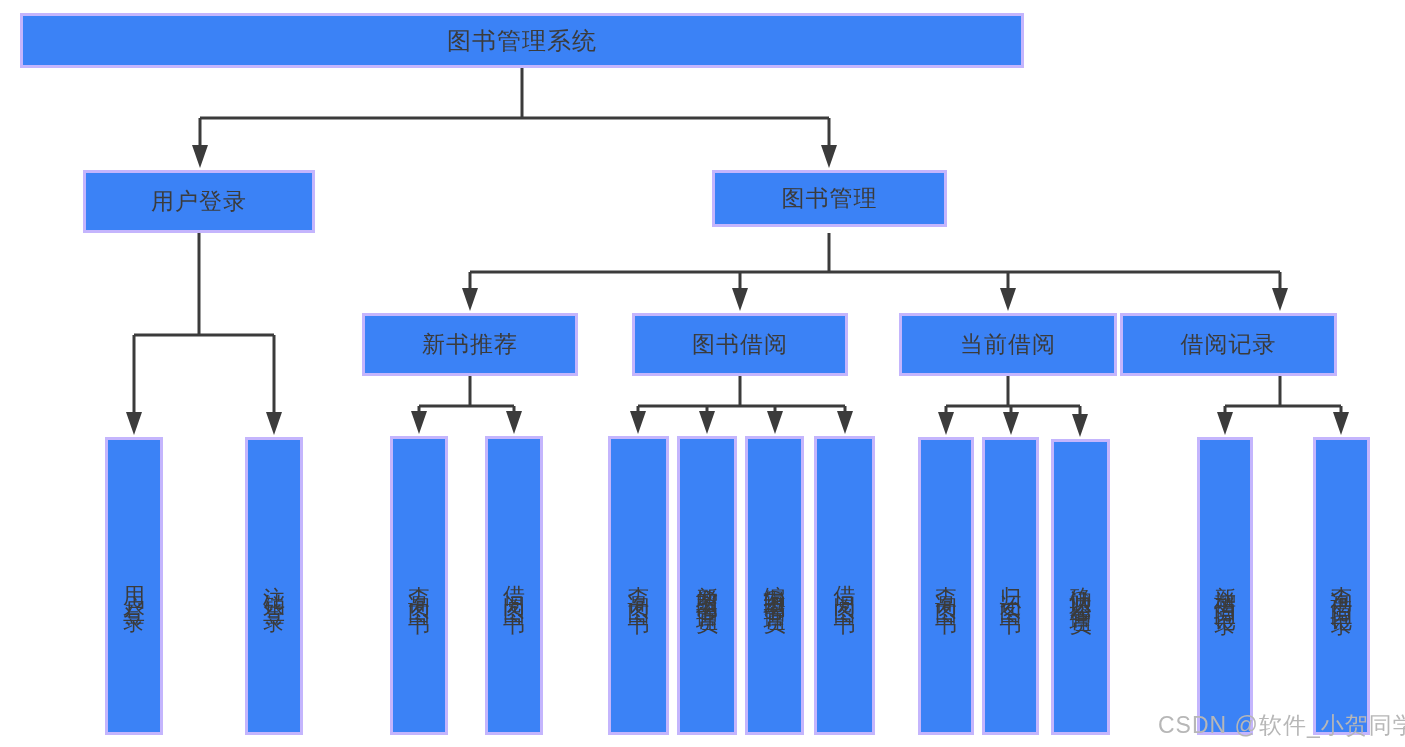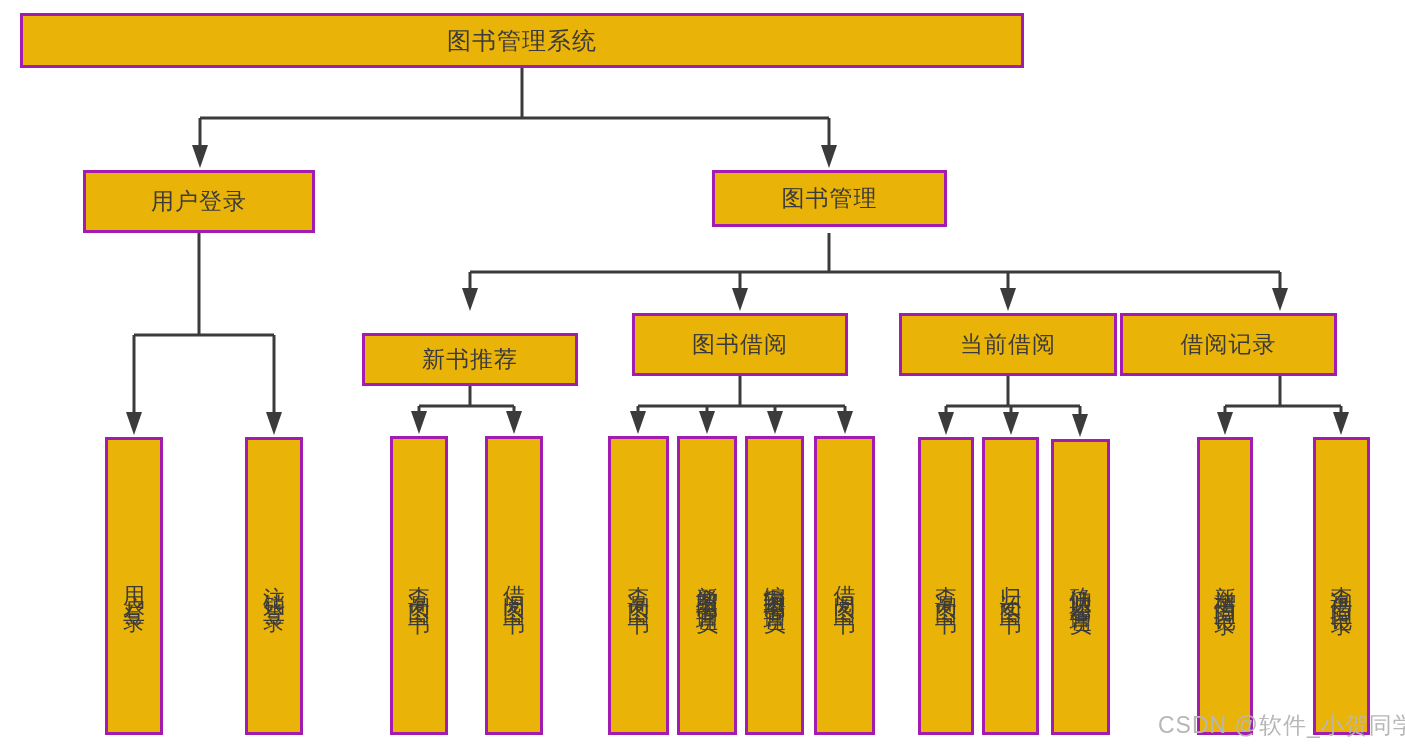--- a/index.html
+++ b/index.html
@@ -18,22 +18,22 @@
   #connectors {
     position: absolute;
     left: 0;
     top: 0;
     width: 1405px;
     height: 747px;
   }
   .node {
     position: absolute;
     box-sizing: border-box;
-    background: #eab308;
-    border: 3px solid #a21caf;
+    background: #3b82f6;
+    border: 3px solid #c4b5fd;
     color: #3b3b3b;
     display: flex;
     align-items: center;
     justify-content: center;
     font-size: 23px;
     letter-spacing: 1px;
     white-space: nowrap;
   }
   .hnode {
     
@@ -132,21 +132,21 @@
       <polygon points="1217,412 1233,412 1225,435"></polygon>
       <polygon points="1333,412 1349,412 1341,435"></polygon>
     </g>
   </svg>
 
   <div class="node hnode" style="left:20px; top:13px; width:1004px; height:55px; font-size:24px;">图书管理系统</div>
 
   <div class="node hnode" style="left:83px; top:170px; width:232px; height:63px;">用户登录</div>
   <div class="node hnode" style="left:712px; top:170px; width:235px; height:57px;">图书管理</div>
 
-  <div class="node hnode" style="left:362px; top:313px; width:216px; height:53px;margin-top:20px;">新书推荐</div>
+  <div class="node hnode" style="left:362px; top:313px; width:216px; height:63px;">新书推荐</div>
   <div class="node hnode" style="left:899px; top:313px; width:218px; height:63px;">当前借阅</div>
   <div class="node hnode" style="left:632px; top:313px; width:216px; height:63px;">图书借阅</div>
   <div class="node hnode" style="left:1120px; top:313px; width:217px; height:63px;">借阅记录</div>
 
   <div class="node vnode" style="left:105px; top:437px; width:58px; height:298px;">用户登录</div>
   <div class="node vnode" style="left:245px; top:437px; width:58px; height:298px;">注销登录</div>
 
   <div class="node vnode" style="left:390px; top:436px; width:58px; height:299px;">查询图书</div>
   <div class="node vnode" style="left:485px; top:436px; width:58px; height:299px;">借阅图书</div>
 

